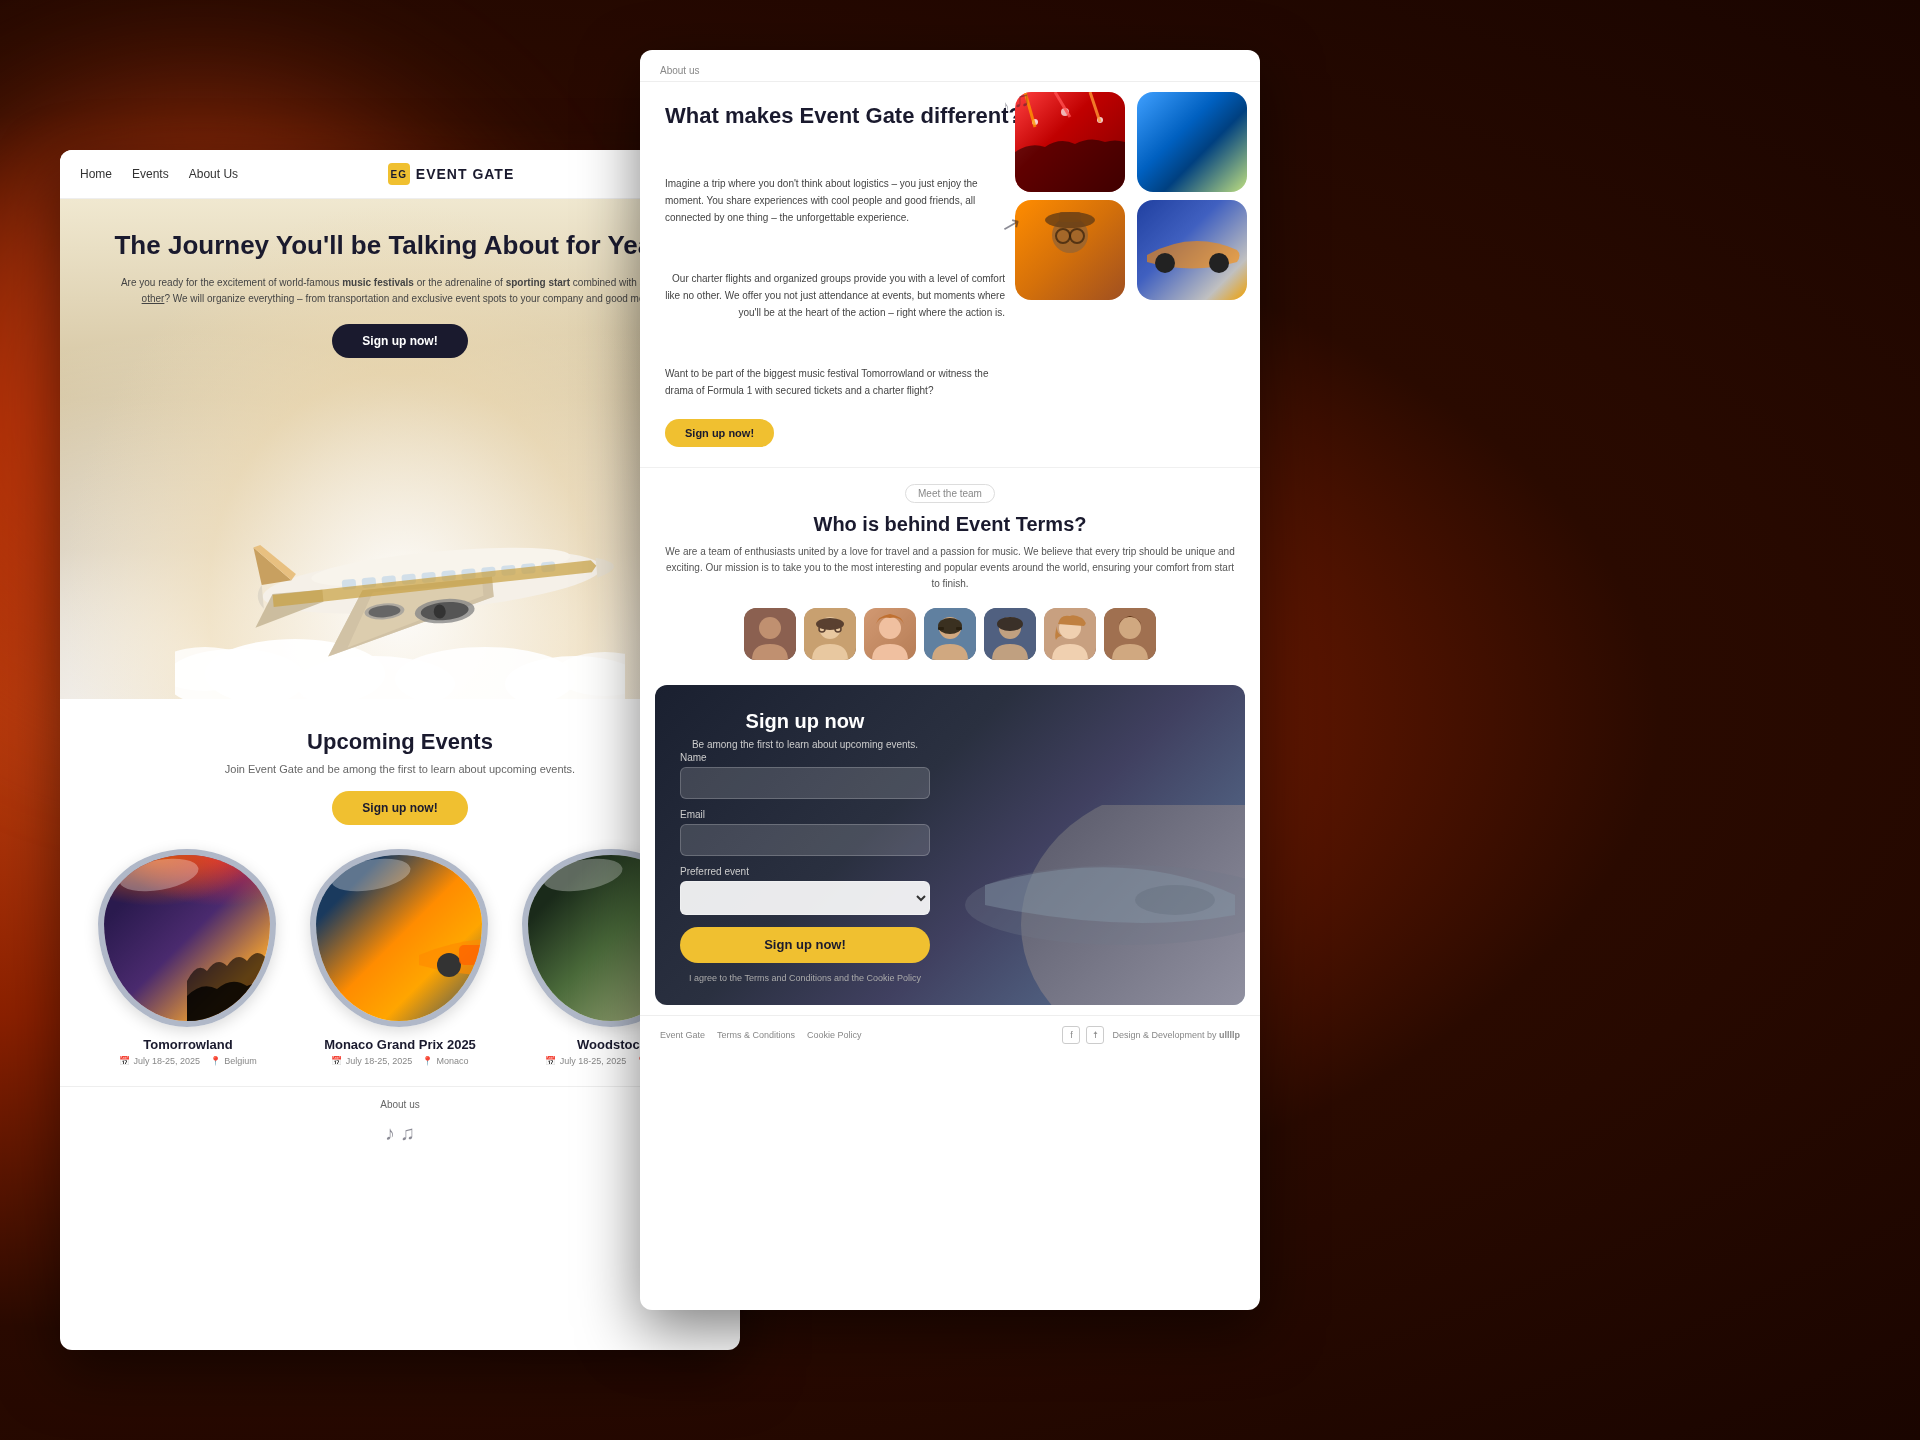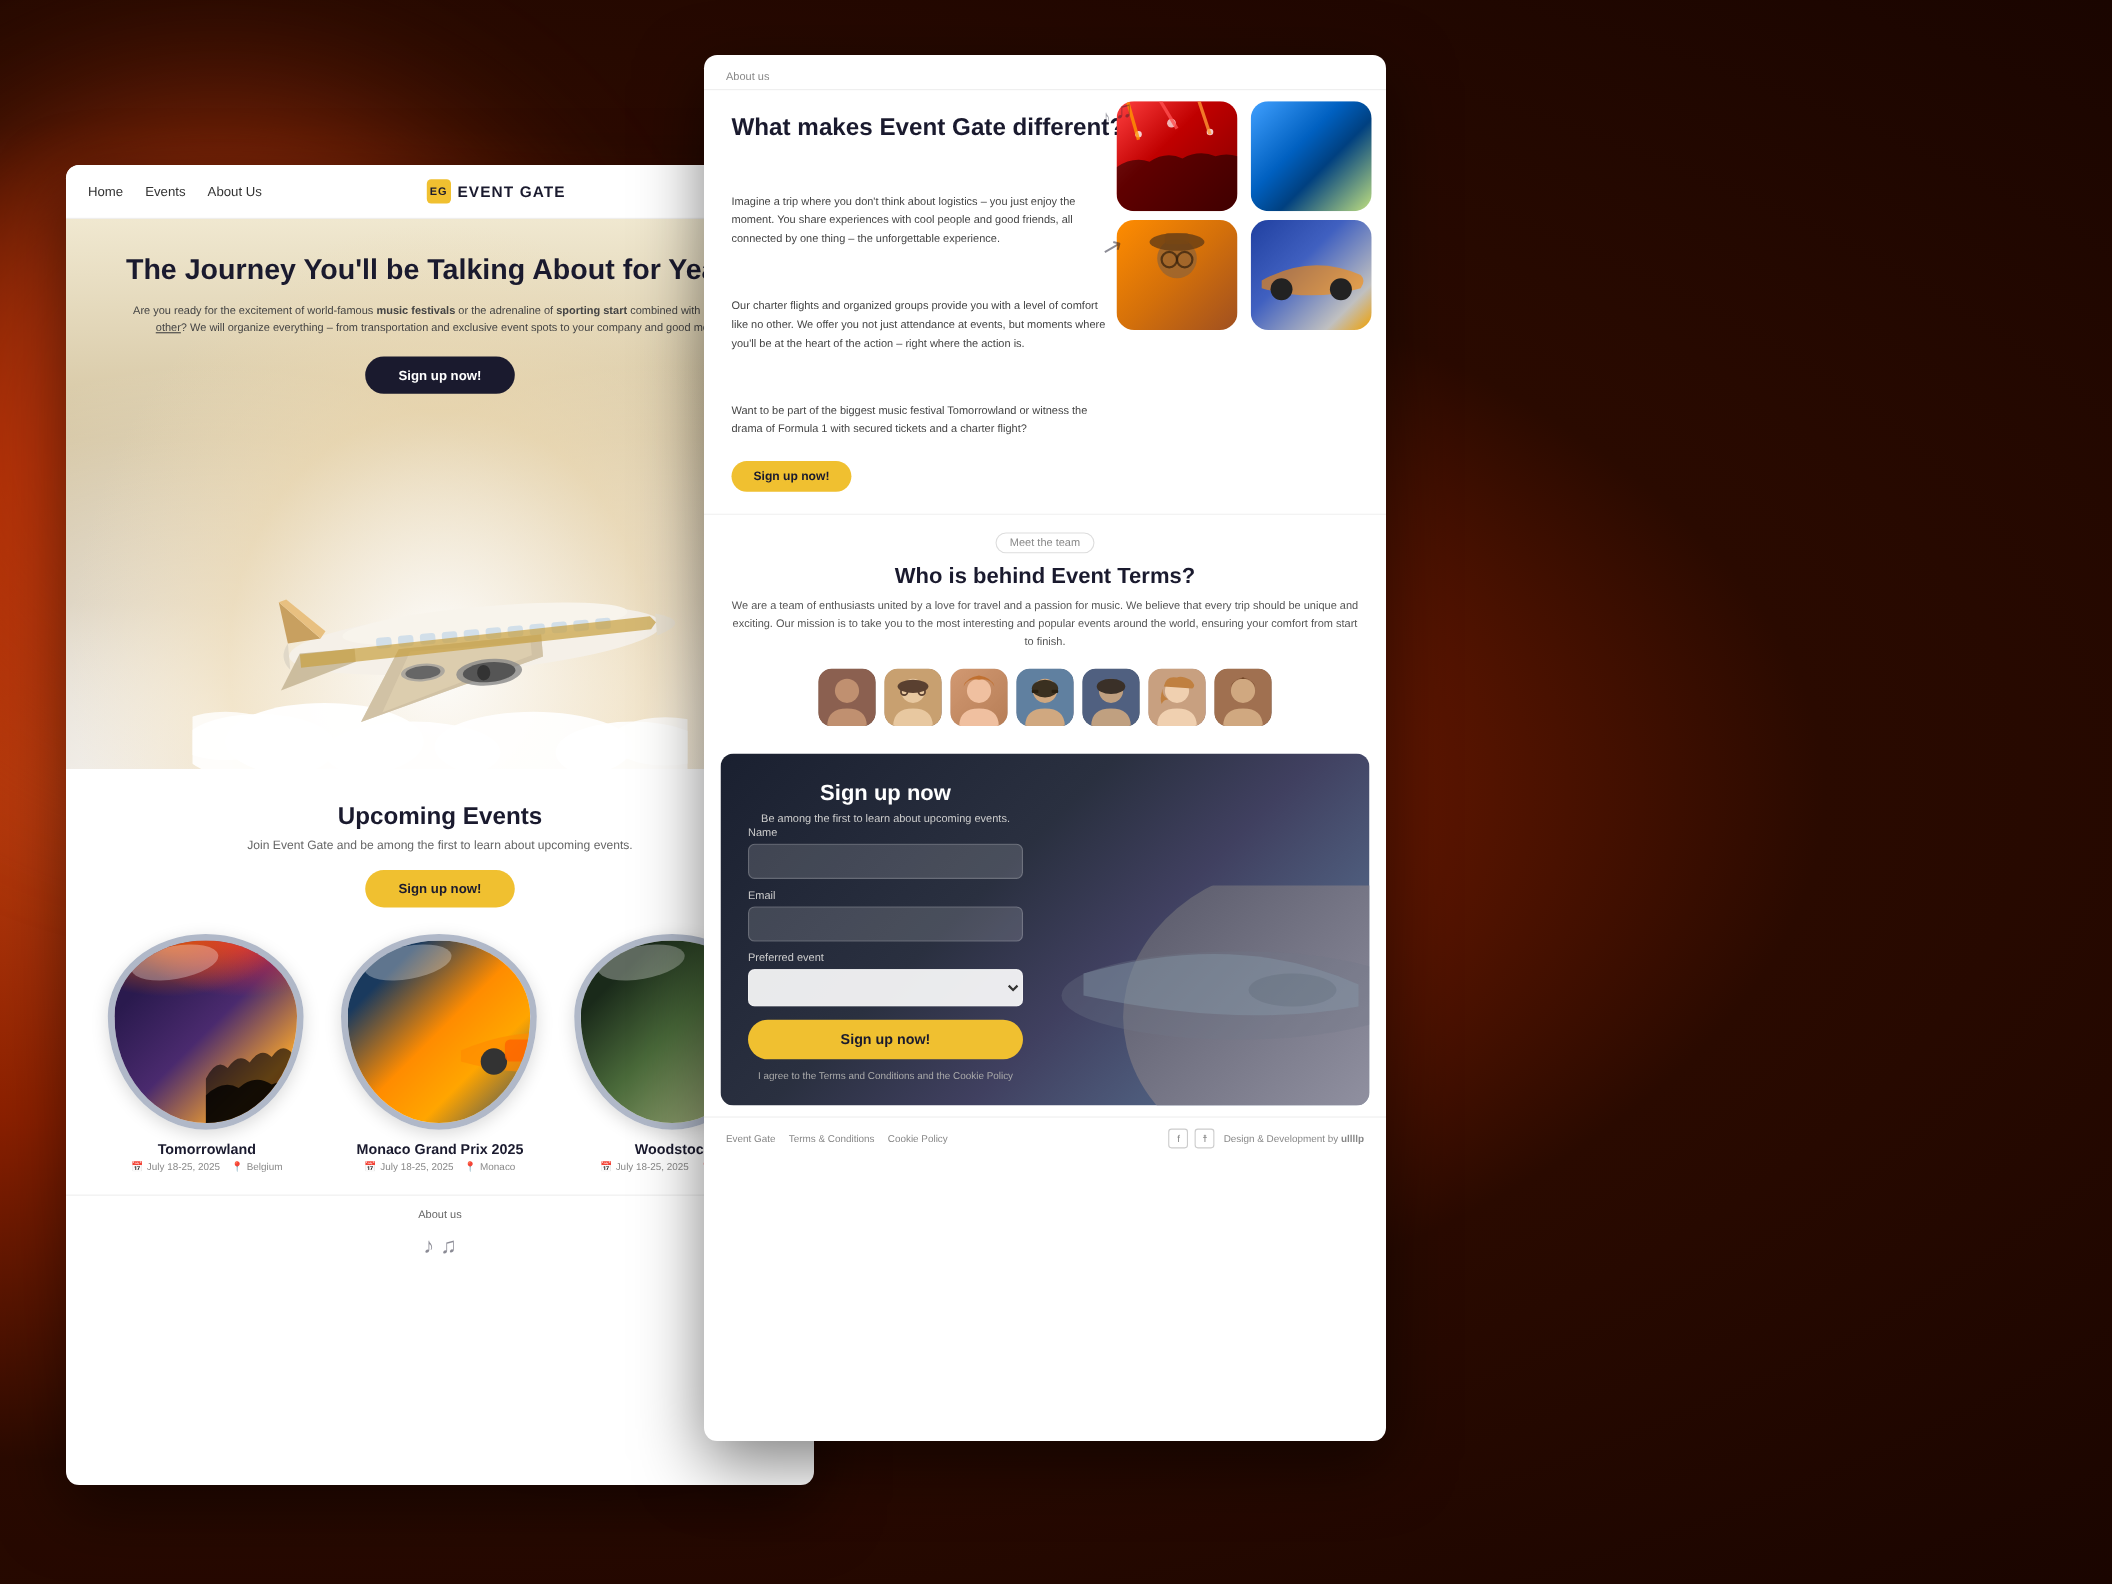--- a/index.html
+++ b/index.html
@@ -691,21 +691,21 @@
   </div>
 
   <div class="window-right">
 
     <div class="right-about-us">About us</div>
 
     <div style="position:relative;">
       <div class="about-section">
         <h2 class="about-title">What makes Event Gate different?</h2>
         <p class="about-text" style="max-width:340px;">Imagine a trip where you don't think about logistics – you just enjoy the moment. You share experiences with cool people and good friends, all connected by one thing – the unforgettable experience.</p>
-        <p class="about-text" style="max-width:340px;">Our charter flights and organized groups provide you with a level of comfort like no other. We offer you not just attendance at events, but moments where you'll be at the heart of the action – right where the action is.</p>
+        <p class="about-text" style="max-width:340px;text-align:right;">Our charter flights and organized groups provide you with a level of comfort like no other. We offer you not just attendance at events, but moments where you'll be at the heart of the action – right where the action is.</p>
         <p class="about-text" style="max-width:340px;">Want to be part of the biggest music festival Tomorrowland or witness the drama of Formula 1 with secured tickets and a charter flight?</p>
         <button class="sign-up-btn-about">Sign up now!</button>
       </div>
 
       <div style="position:absolute;top:10px;right:10px;display:grid;grid-template-columns:1fr 1fr;gap:8px;width:235px;">
 
         <div style="width:110px;height:100px;border-radius:16px;overflow:hidden;position:relative;">
           <div class="event-img-concert" style="width:100%;height:100%;"></div>
           <svg viewBox="0 0 110 100" width="110" height="100" style="position:absolute;top:0;left:0;">
             <path d="M0 60 Q15 50 30 55 Q45 45 60 52 Q75 44 90 50 Q100 47 110 50 L110 100 L0 100 Z" fill="rgba(0,0,0,0.5)"></path>

